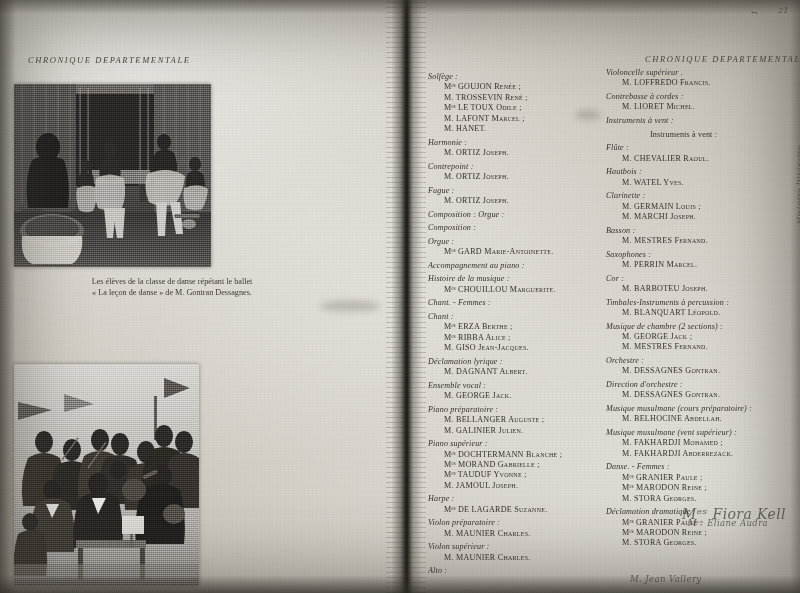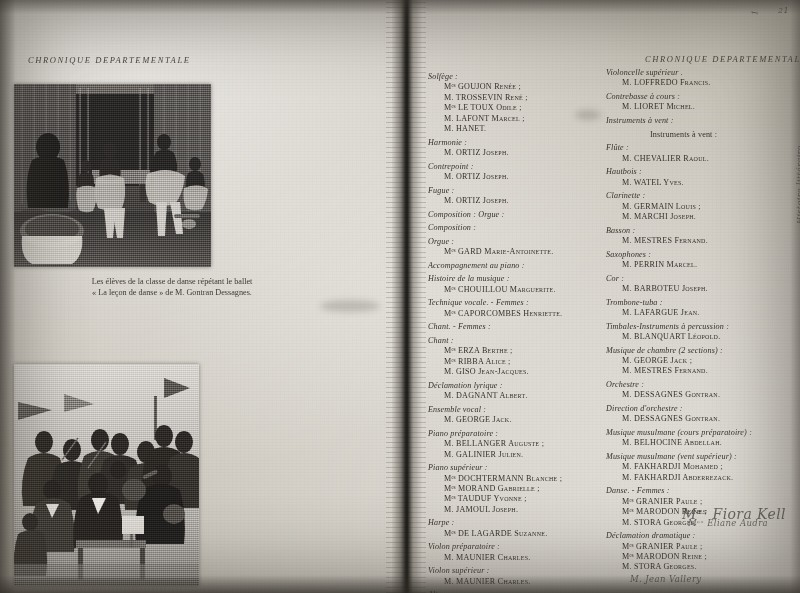--- a/index.html
+++ b/index.html
@@ -340,24 +340,20 @@
         <div class="name sc">Mᵉˢ GARD Marie-Antoinette.</div>
       </div>
       <div class="entry">
         <div class="hdr">Accompagnement au piano :</div>
       </div>
       <div class="entry">
         <div class="hdr">Histoire de la musique :</div>
         <div class="name sc">Mᵉˢ CHOUILLOU Marguerite.</div>
       </div>
       <div class="entry">
-        <div class="hdr">Technique vocale. - Femmes :</div>
-        <div class="name sc">Mᵉˢ CAPORCOMBES Henriette.</div>
-      </div>
-      <div class="entry">
         <div class="hdr">Chant. - Femmes :</div>
       </div>
       <div class="entry">
         <div class="hdr">Chant :</div>
         <div class="name sc">Mᵉˢ ERZA Berthe ;</div>
         <div class="name sc">Mᵉˢ RIBBA Alice ;</div>
         <div class="name sc">M. GISO Jean-Jacques.</div>
       </div>
       <div class="entry">
         <div class="hdr">Déclamation lyrique :</div>
@@ -394,21 +390,21 @@
       <div class="entry">
         <div class="hdr">Alto :</div>
       </div>
     </div>
   <div class="col" id="col-right">
       <div class="entry">
         <div class="hdr">Violoncelle supérieur .</div>
         <div class="name sc">M. LOFFREDO Francis.</div>
       </div>
       <div class="entry">
-        <div class="hdr">Contrebasse à cours :</div>
+        <div class="hdr">Contrebasse à cordes :</div>
         <div class="name sc">M. LIORET Michel.</div>
       </div>
       <div class="entry">
         <div class="hdr">Instruments à vent :</div>
       </div>
       <div class="entry">
         <div class="hdr centered">Instruments à vent :</div>
       </div>
       <div class="entry">
         <div class="hdr">Flûte :</div>
@@ -427,24 +423,20 @@
         <div class="hdr">Basson :</div>
         <div class="name sc">M. MESTRES Fernand.</div>
       </div>
       <div class="entry">
         <div class="hdr">Saxophones :</div>
         <div class="name sc">M. PERRIN Marcel.</div>
       </div>
       <div class="entry">
         <div class="hdr">Cor :</div>
         <div class="name sc">M. BARBOTEU Joseph.</div>
-      </div>
-      <div class="entry">
-        <div class="hdr">Trombone-tuba :</div>
-        <div class="name sc">M. LAFARGUE Jean.</div>
       </div>
       <div class="entry">
         <div class="hdr">Timbales-Instruments à percussion :</div>
         <div class="name sc">M. BLANQUART Léopold.</div>
       </div>
       <div class="entry">
         <div class="hdr">Musique de chambre (2 sections) :</div>
         <div class="name sc">M. GEORGE Jack ;</div>
         <div class="name sc">M. MESTRES Fernand.</div>
       </div>

